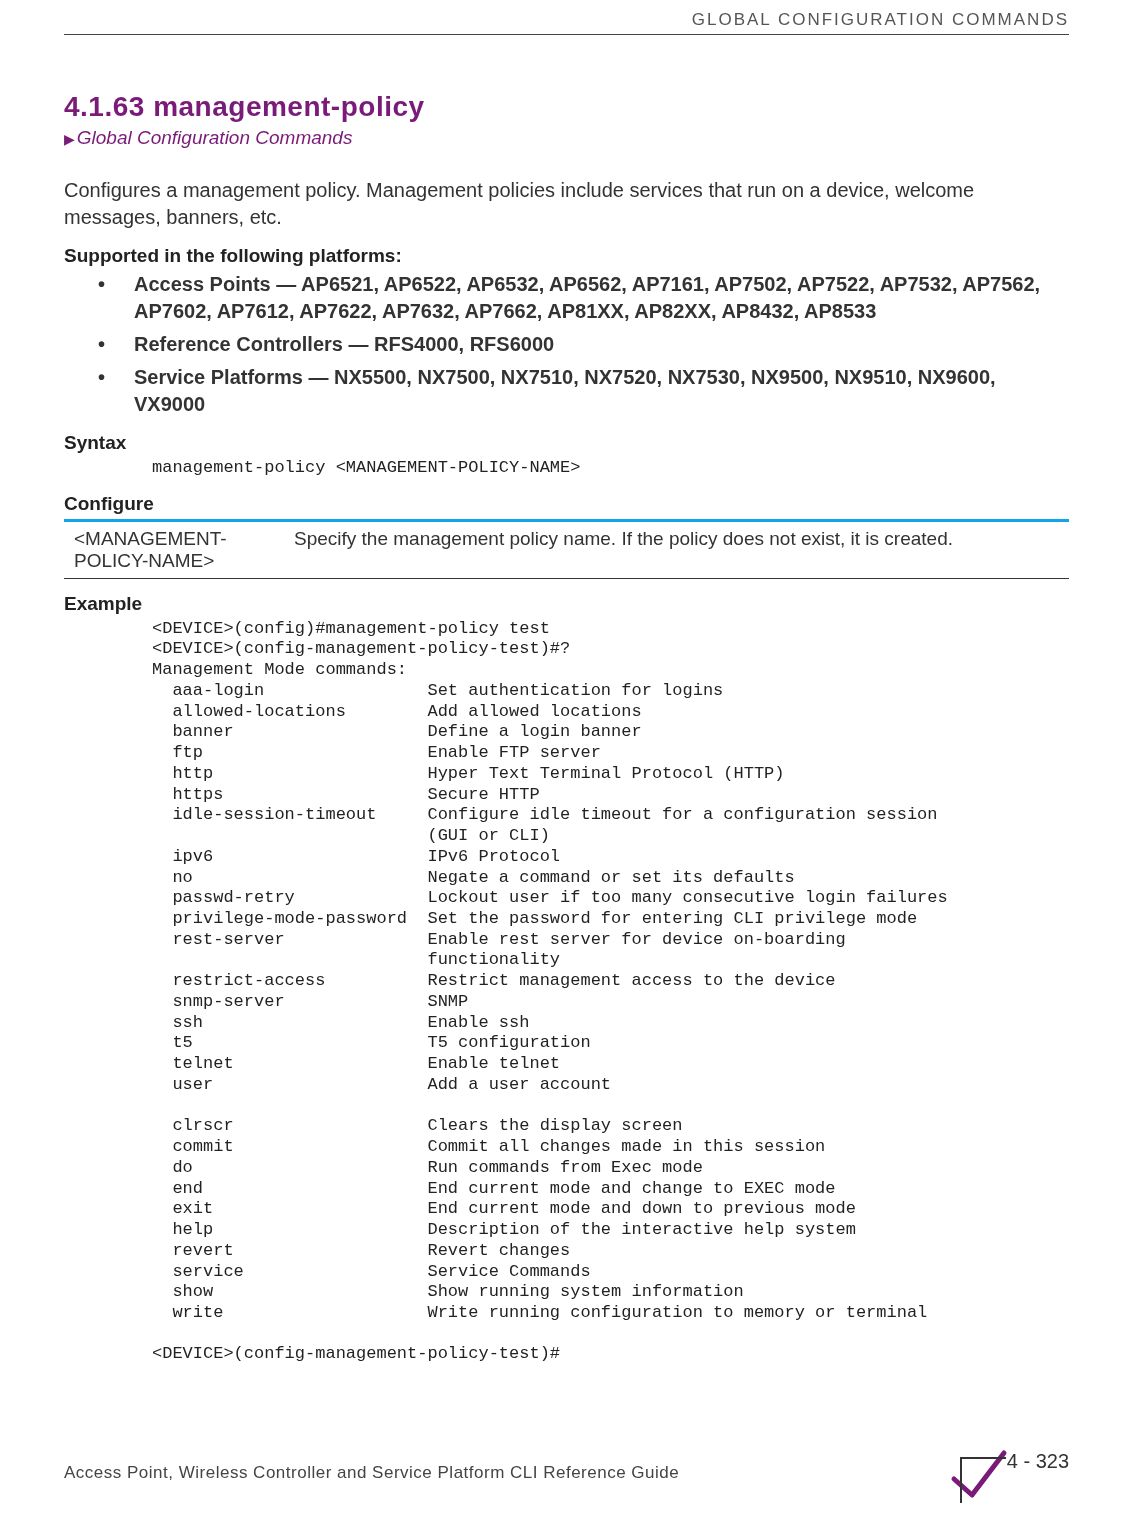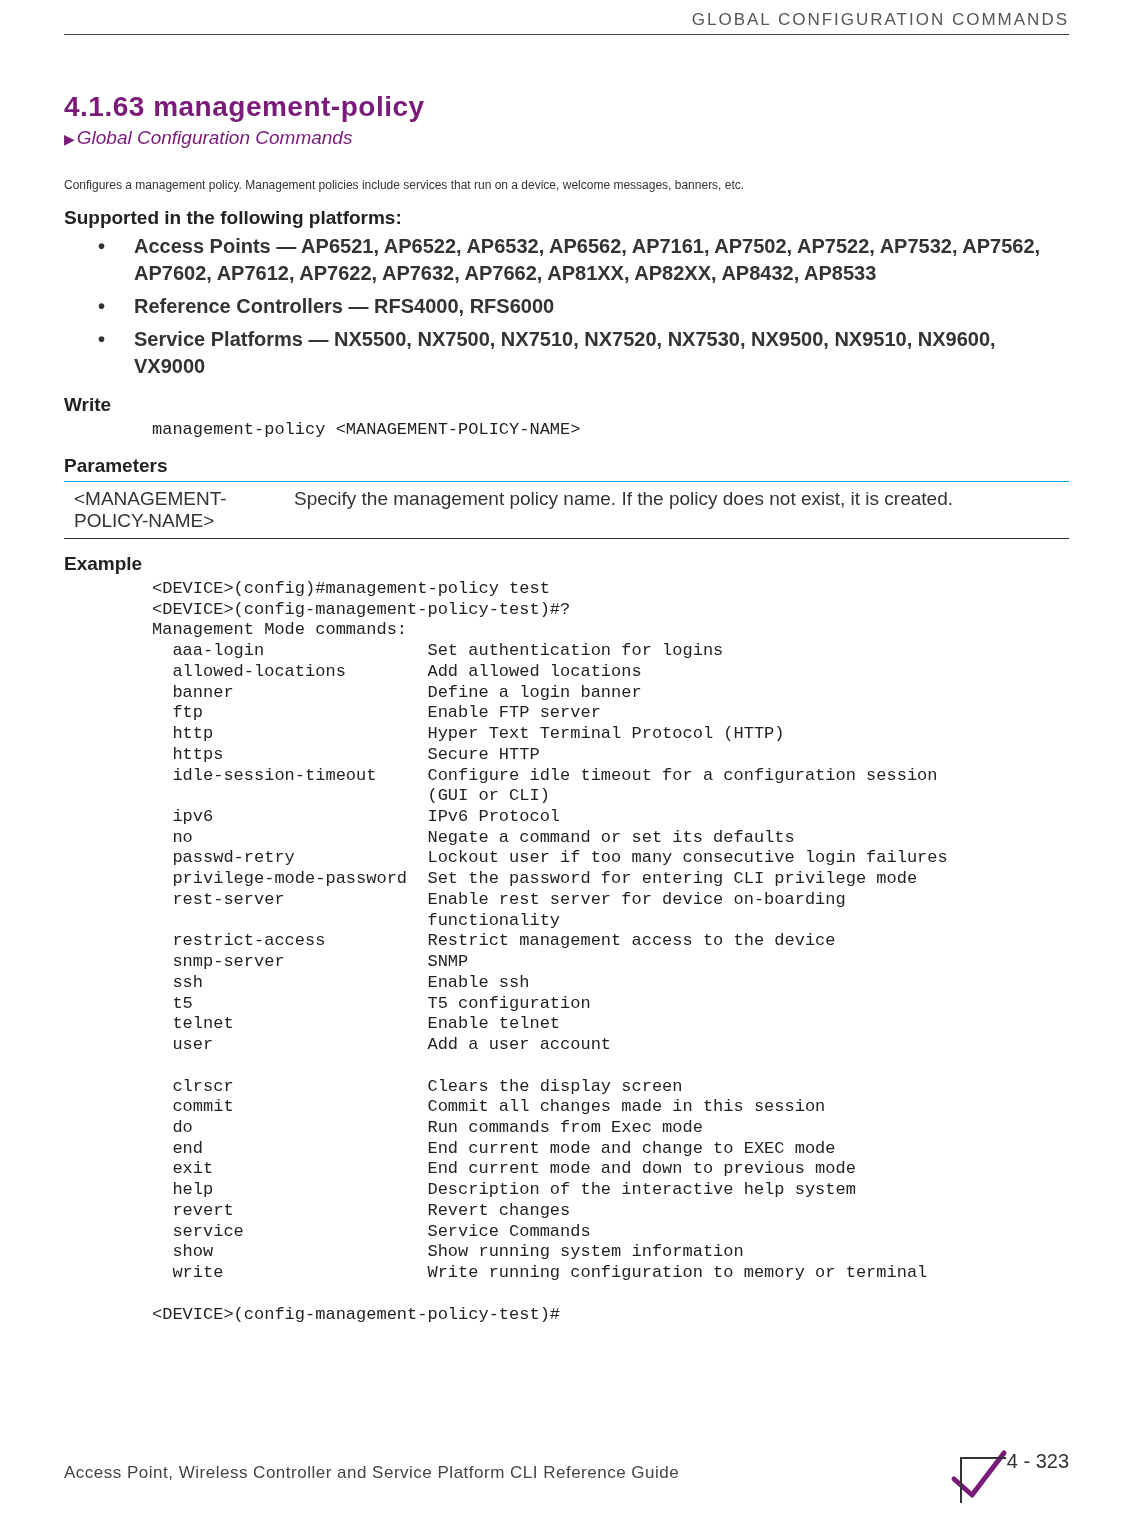--- a/index.html
+++ b/index.html
@@ -41,21 +41,21 @@
     font-style: italic;
     font-size: 19px;
     margin: 0 0 28px 0;
   }
   .breadcrumb .arrow {
     font-style: normal;
     font-size: 14px;
     padding-right: 2px;
   }
   .intro {
-    font-size: 12px;
+    font-size: 20px;
     line-height: 1.35;
     color: #333;
     margin-bottom: 8px;
   }
   .subhead {
     font-weight: bold;
     font-size: 19px;
     color: #222;
     margin: 14px 0 4px 0;
   }
@@ -92,21 +92,21 @@
     color: #222;
     margin: 4px 0 6px 88px;
   }
   table.param-table {
     width: 100%;
     border-collapse: collapse;
     margin: 4px 0 14px 0;
     font-size: 19px;
   }
   table.param-table td {
-    border-top: 1px solid #0ea5e9;
+    border-top: 3px solid #0ea5e9;
     border-bottom: 1px solid #333;
     padding: 6px 10px;
     vertical-align: top;
   }
   table.param-table td.pname {
     width: 200px;
     color: #333;
   }
   .footer {
     position: absolute;
@@ -165,24 +165,24 @@
 
   <p class="intro">Configures a management policy. Management policies include services that run on a device, welcome messages, banners, etc.</p>
 
   <div class="subhead">Supported in the following platforms:</div>
   <ul class="platforms">
     <li>Access Points — AP6521, AP6522, AP6532, AP6562, AP7161, AP7502, AP7522, AP7532, AP7562, AP7602, AP7612, AP7622, AP7632, AP7662, AP81XX, AP82XX, AP8432, AP8533</li>
     <li>Reference Controllers — RFS4000, RFS6000</li>
     <li>Service Platforms — NX5500, NX7500, NX7510, NX7520, NX7530, NX9500, NX9510, NX9600, VX9000</li>
   </ul>
 
-  <div class="subhead">Write</div>
+  <div class="subhead">Syntax</div>
   <div class="code-block">management-policy &lt;MANAGEMENT-POLICY-NAME&gt;</div>
 
-  <div class="subhead">Parameters</div>
+  <div class="subhead">Configure</div>
 
   <table class="param-table">
     <tbody>
         <tr>
       <td class="pname">&lt;MANAGEMENT-POLICY-NAME&gt;</td>
       <td>Specify the management policy name. If the policy does not exist, it is created.</td>
     </tr>
   </tbody>
     </table>
 

